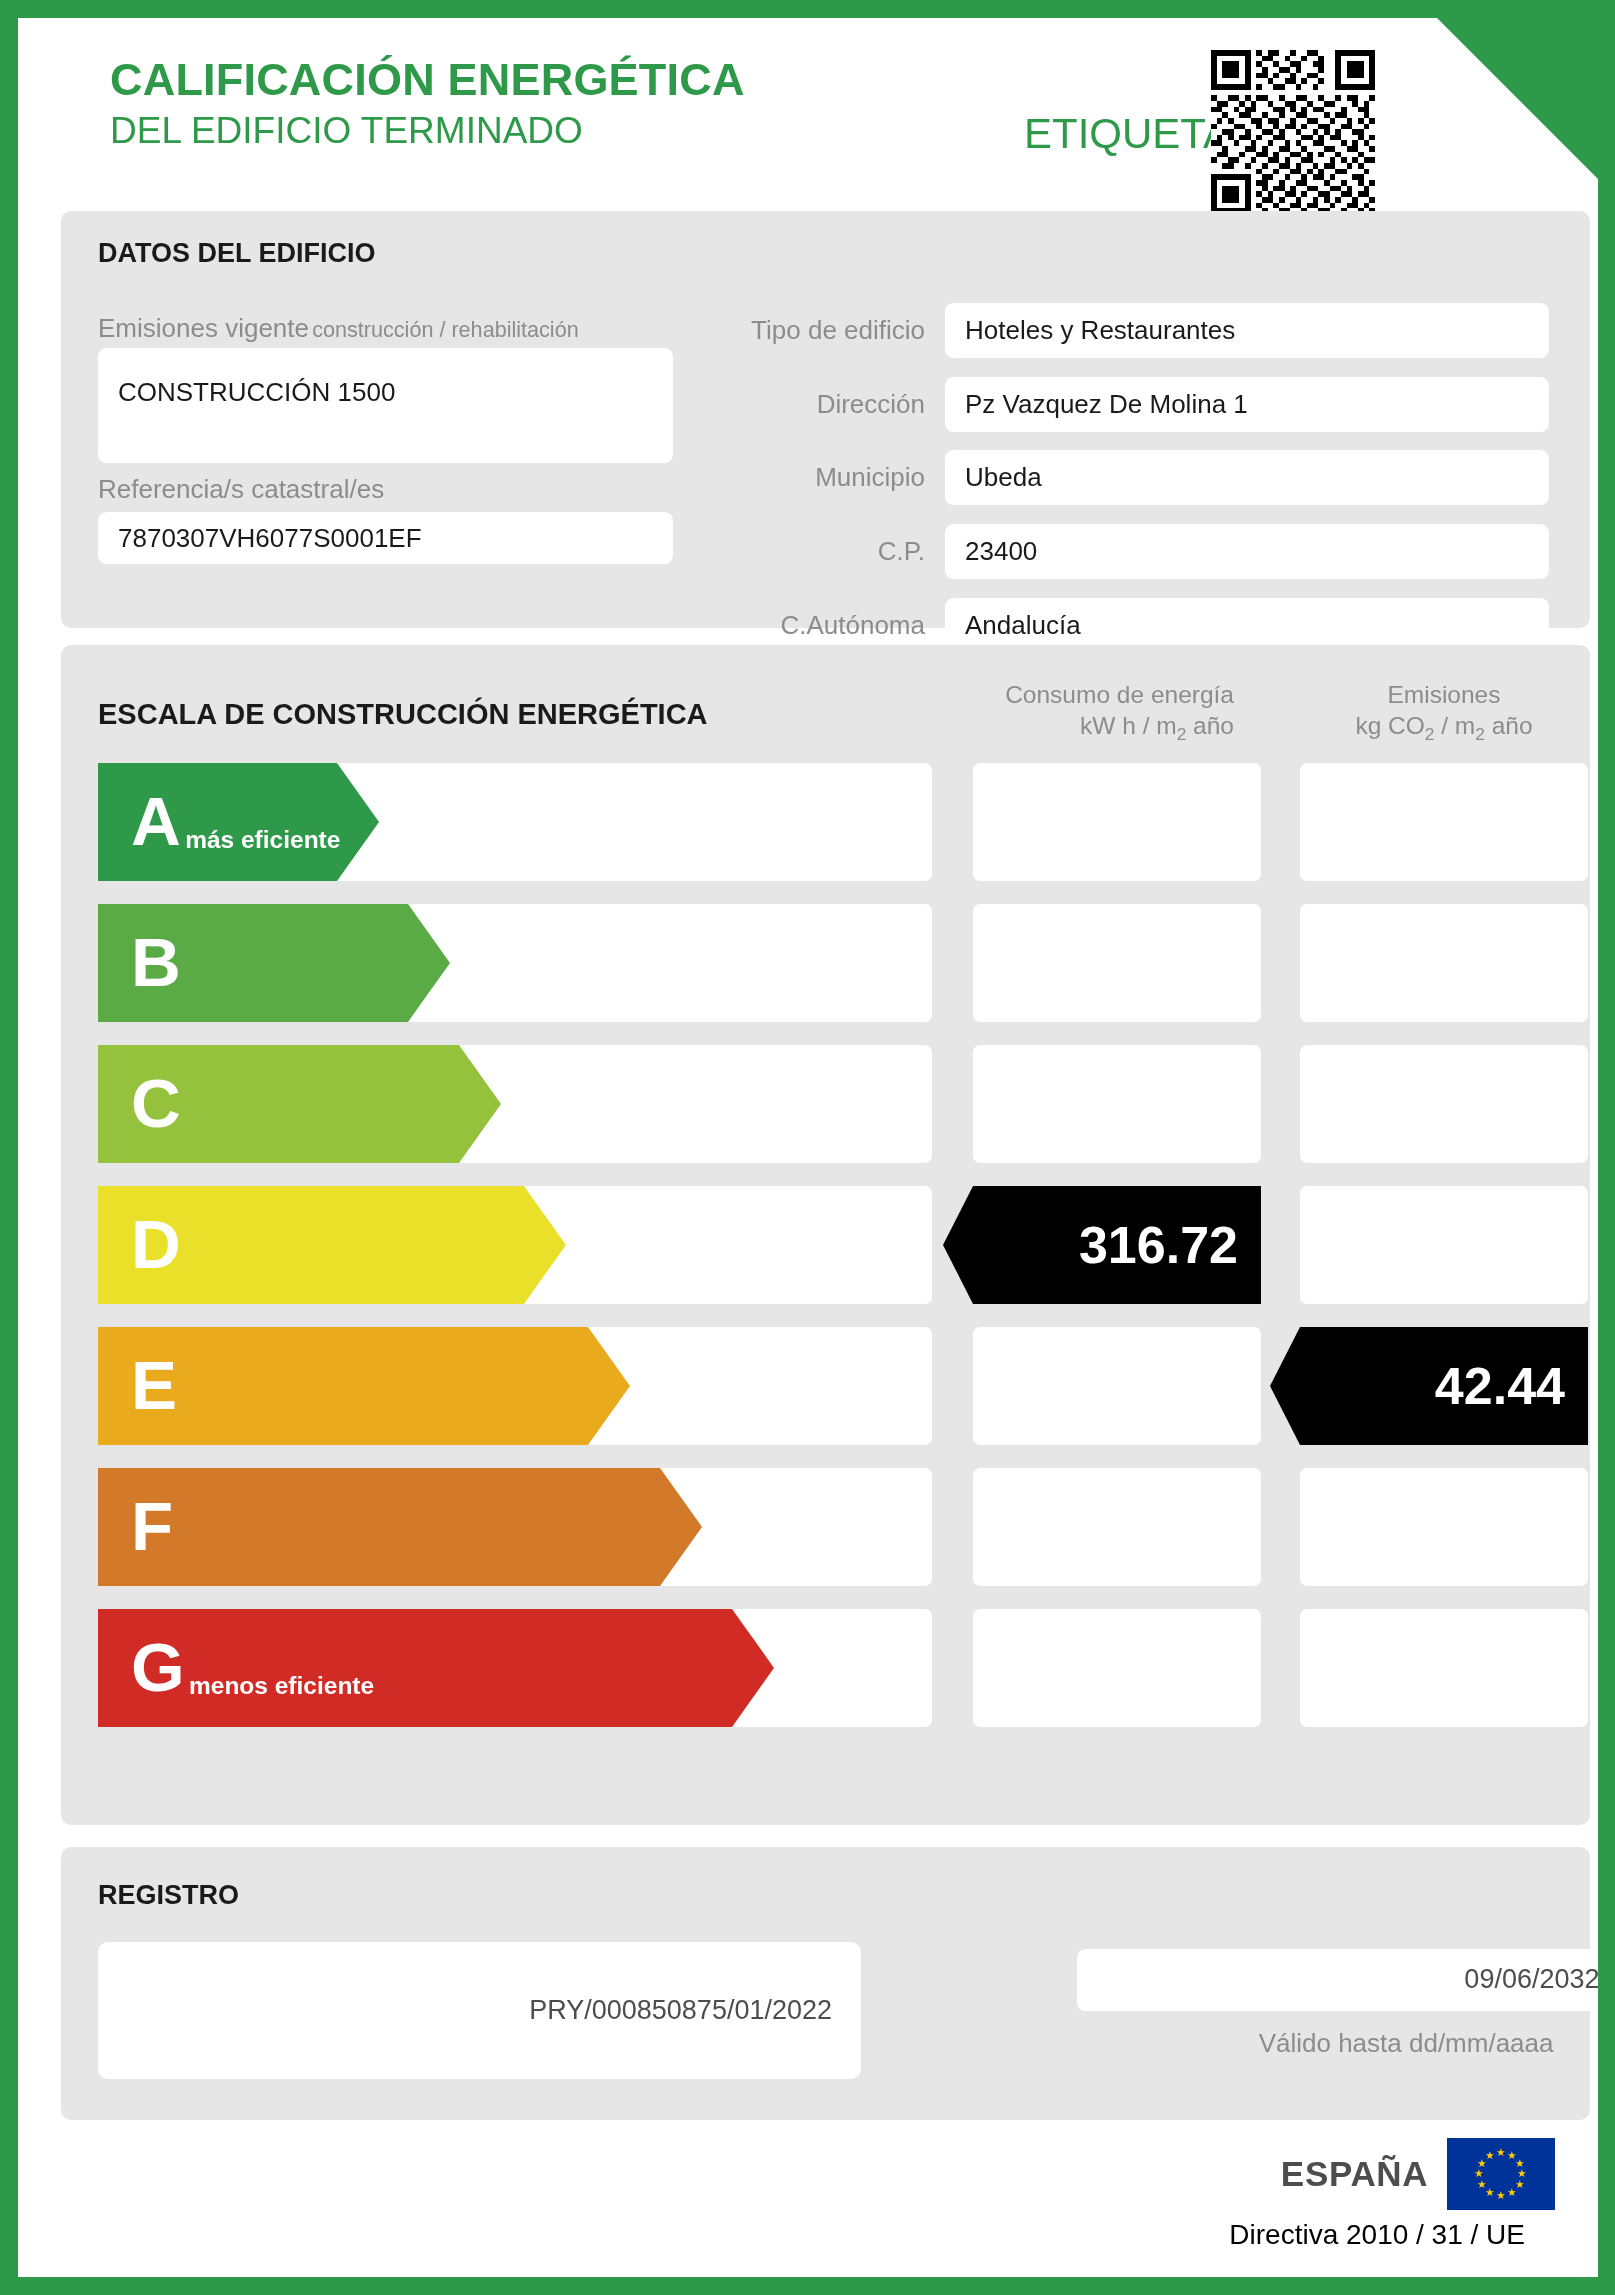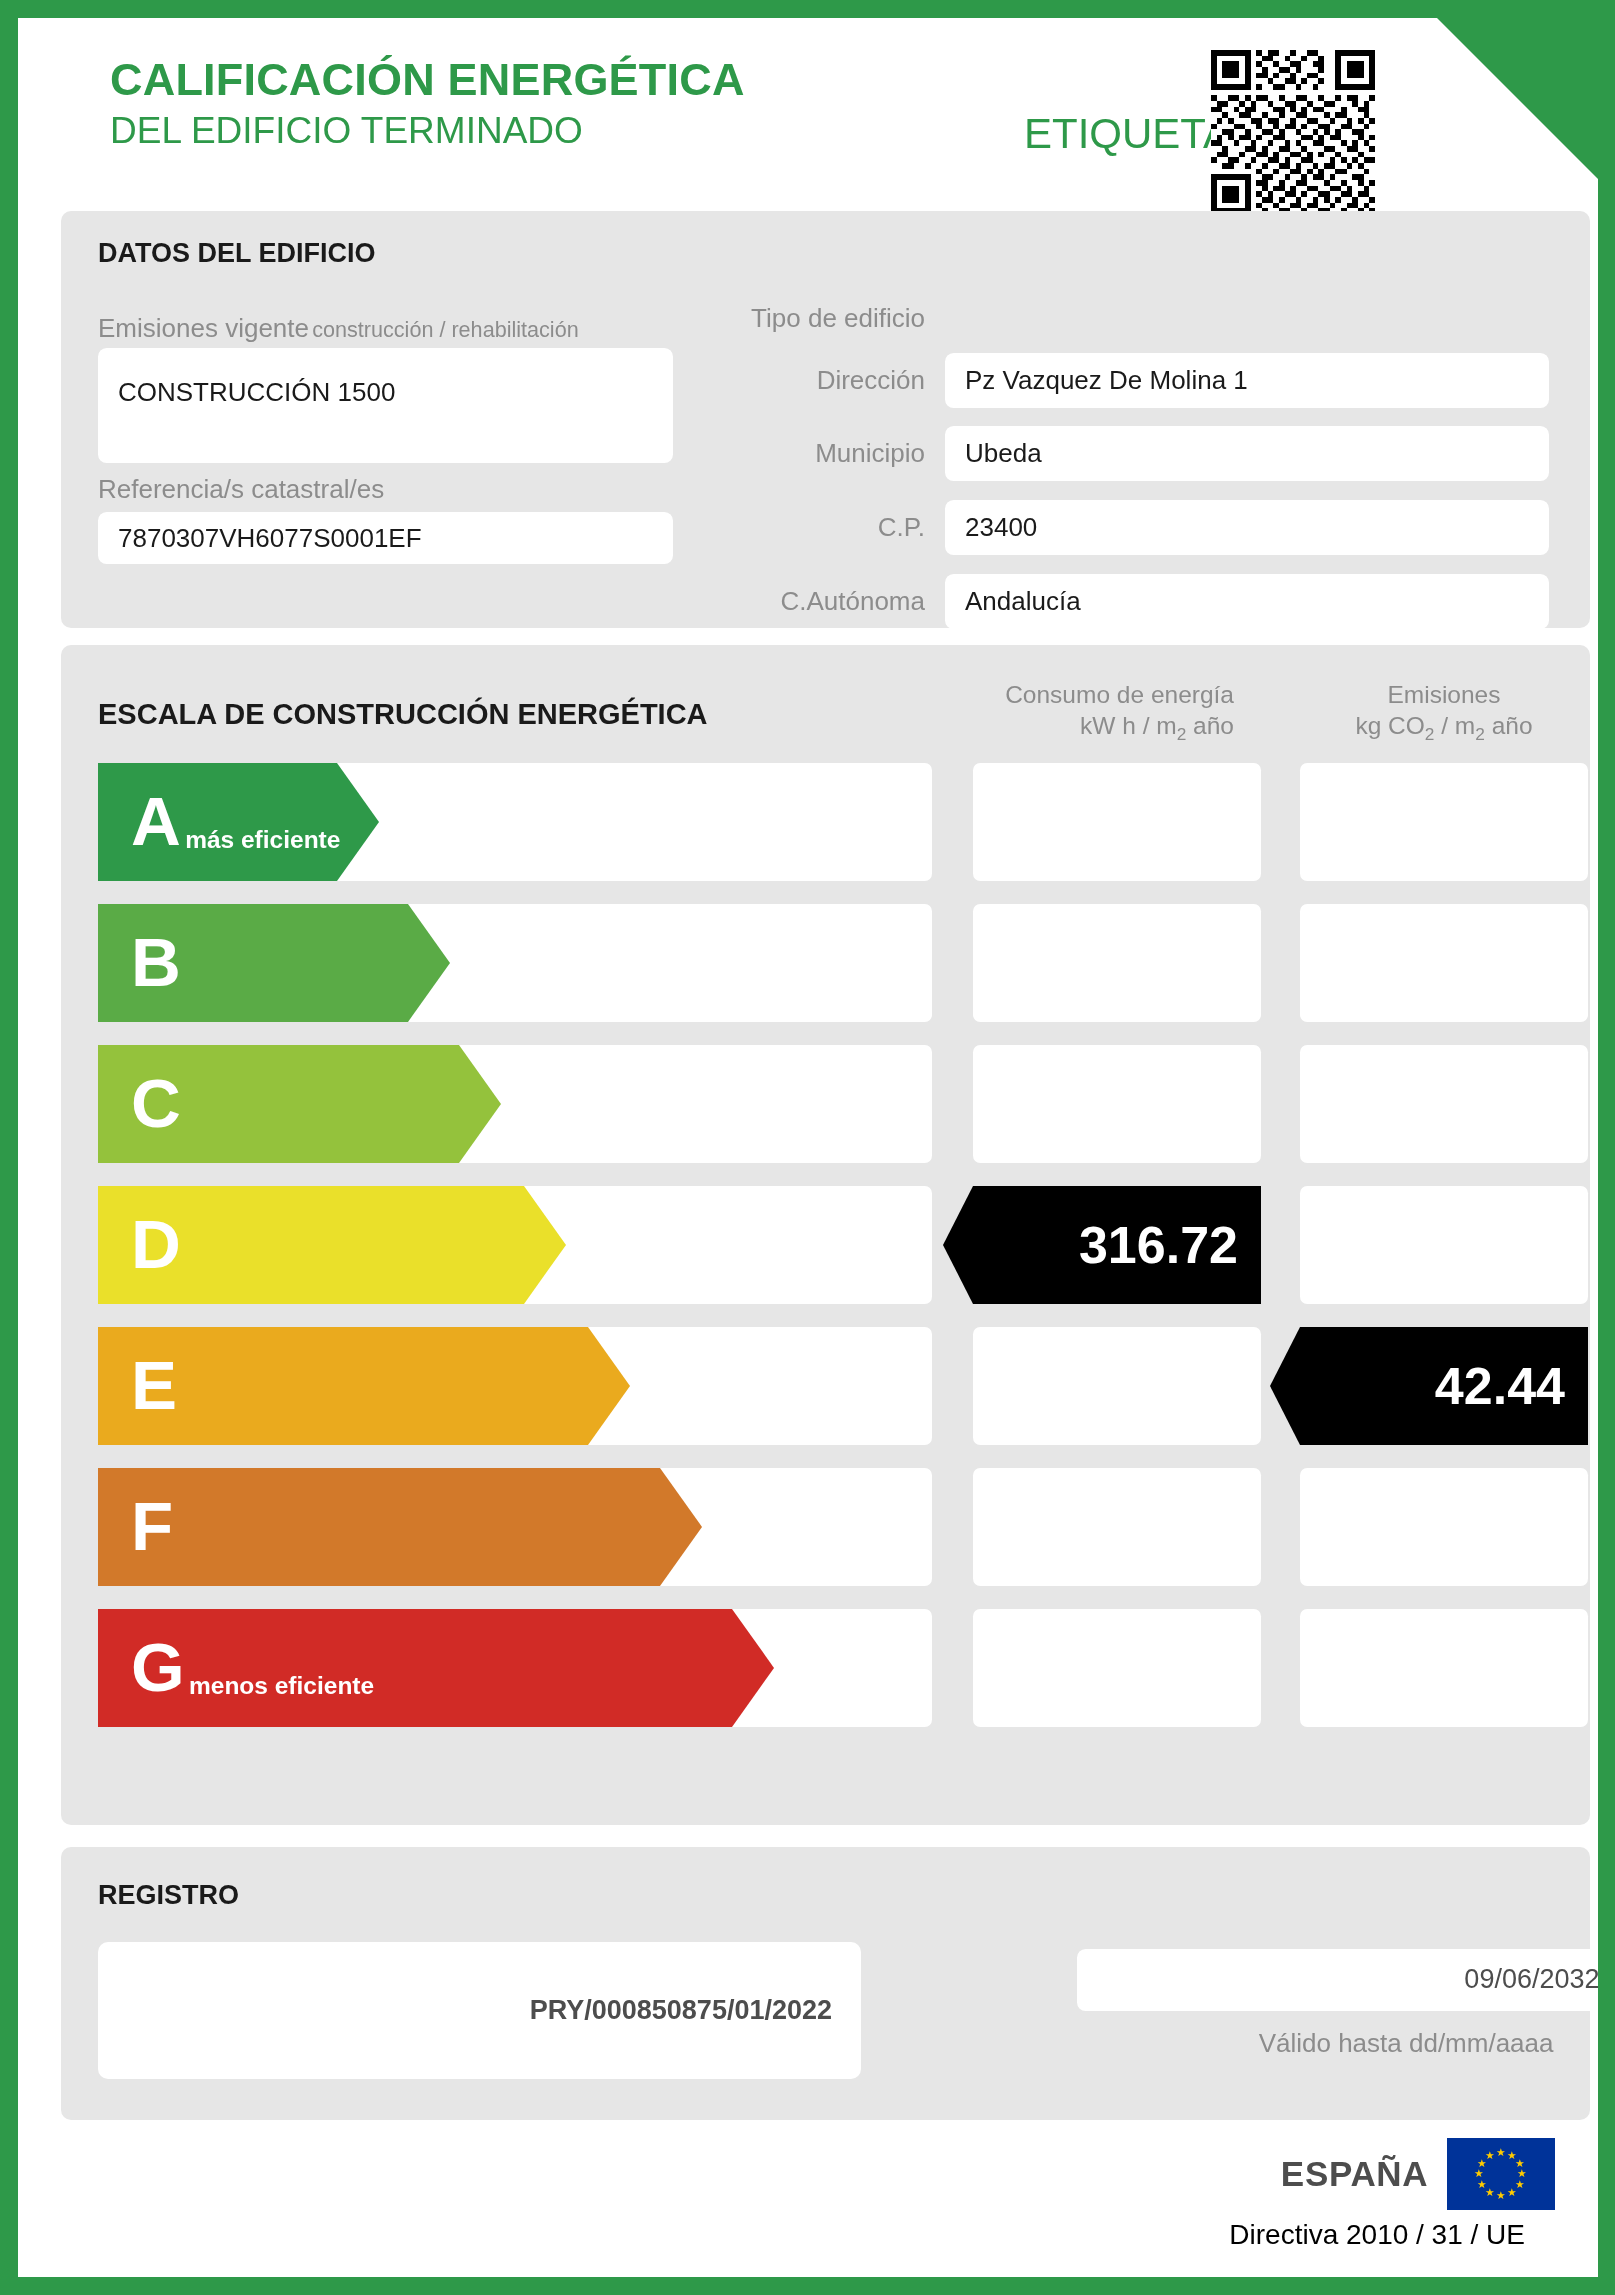--- a/index.html
+++ b/index.html
@@ -272,21 +272,20 @@
     height: 137px;
     background: #ffffff;
     border-radius: 10px;
     display: flex;
     align-items: center;
     justify-content: flex-end;
     padding-right: 29px;
     box-sizing: border-box;
     font-size: 27px;
     color: #4d4d4d;
-    font-weight: bold;
   }
   .date-box {
     position: absolute;
     left: 1016px;
     top: 102px;
     width: 547px;
     height: 62px;
     background: #ffffff;
     border-radius: 8.6px;
     display: flex;
@@ -598,20 +597,23 @@
       </div>
 
       <div class="ref-label">Referencia/s catastral/es</div>
       <div class="field ref-box">
         <span>7870307VH6077S0001EF</span>
       </div>
 
       <div class="right-rows">
         <div class="rrow">
           <div class="rlabel">Tipo de edificio</div>
+          <div class="field rfield">
+            <span>Hoteles y Restaurantes</span>
+          </div>
         </div>
         <div class="rrow">
           <div class="rlabel">Dirección</div>
           <div class="field rfield">
             <span>Pz Vazquez De Molina 1</span>
           </div>
         </div>
         <div class="rrow">
           <div class="rlabel">Municipio</div>
           <div class="field rfield">

